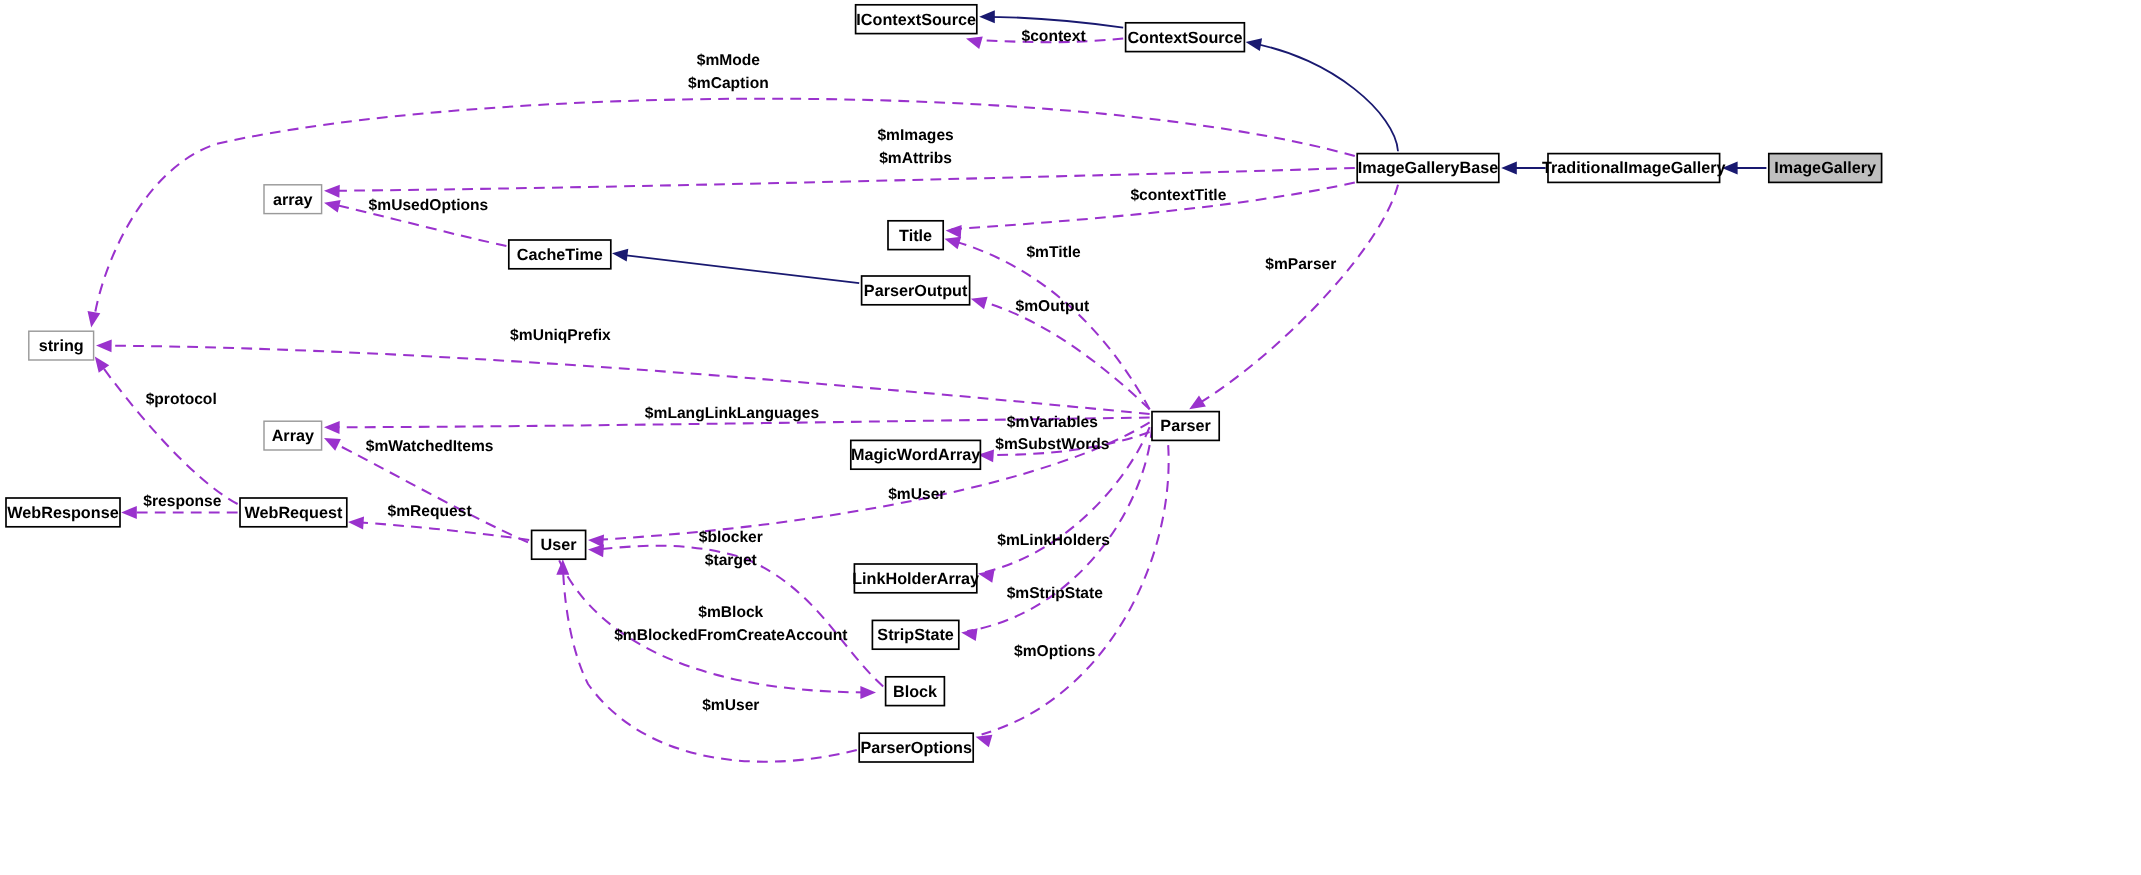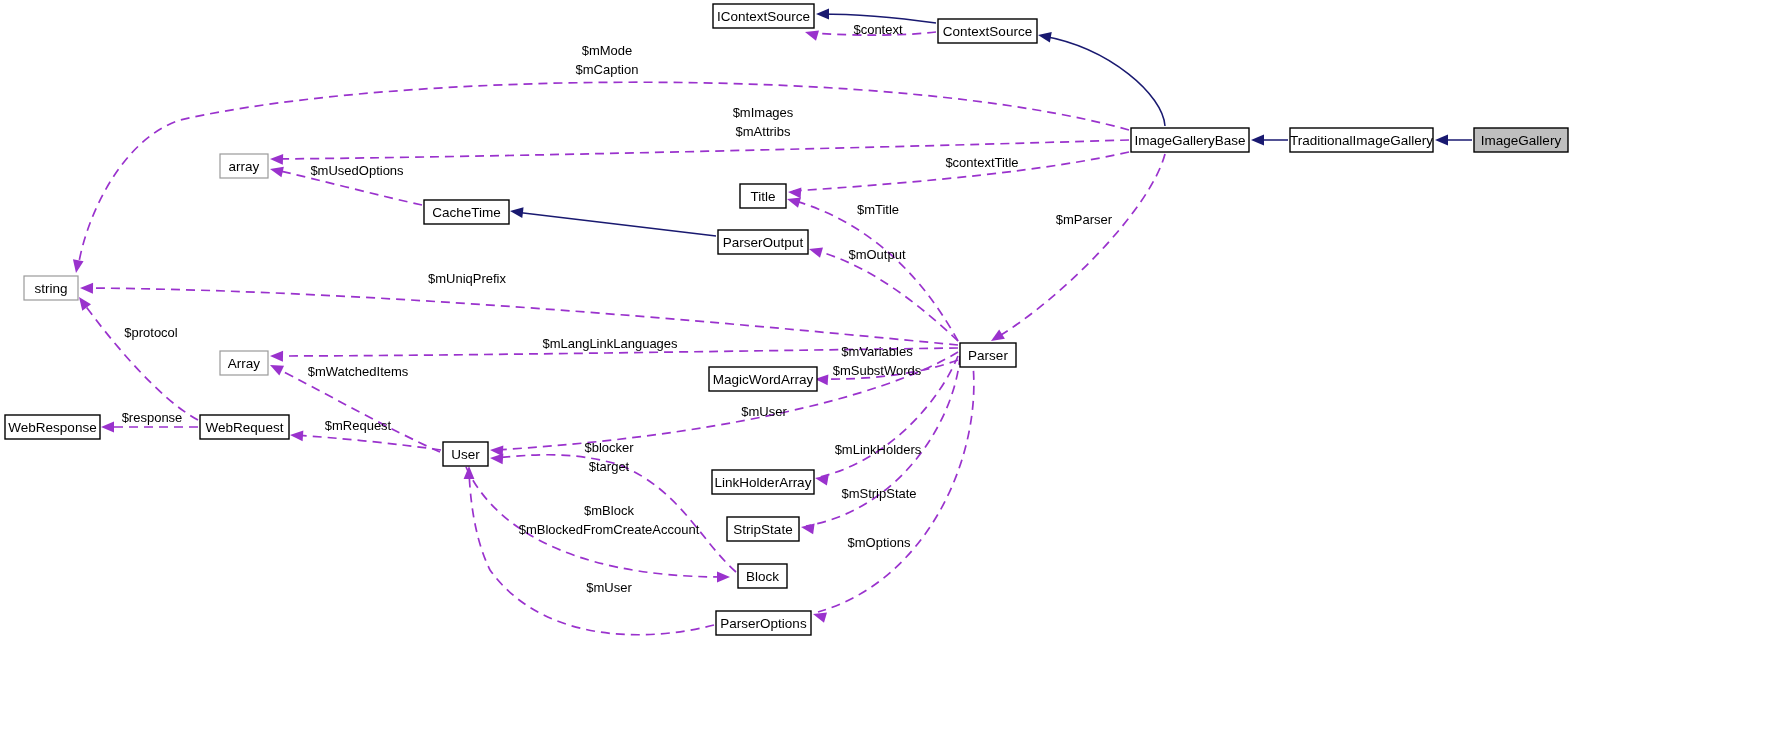--- a/index.html
+++ b/index.html
@@ -7,20 +7,21 @@
     padding: 0;
     background: #ffffff;
   }
   #diagram-root {
     position: relative;
     width: 1620px;
     height: 729px;
     background: #ffffff;
     font-family: "Liberation Sans", "DejaVu Sans", sans-serif;
     overflow: hidden;
+    font-weight: bold;
   }
   svg#graph {
     position: absolute;
     left: 0;
     top: 0;
     width: 1784px;
     height: 729px;
     display: block;
   }
   .node-box {

